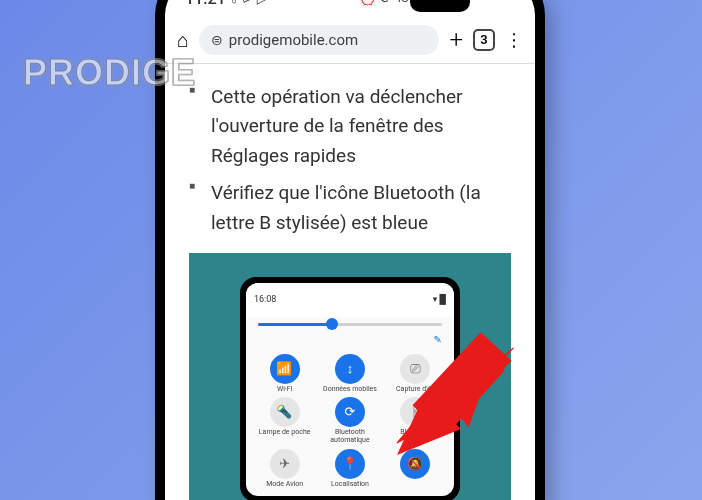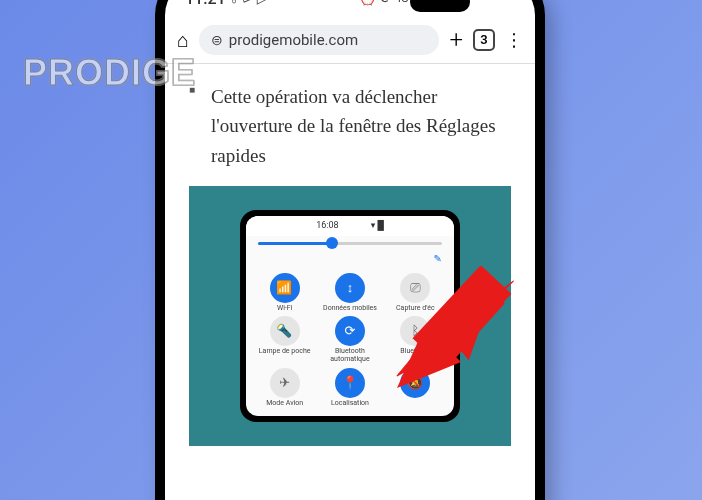--- a/index.html
+++ b/index.html
@@ -117,21 +117,21 @@
     font-size: 13px;
     font-weight: 600;
   }
   
   .content {
     padding: 18px 24px;
     font-size: 19px;
     line-height: 1.55;
     color: #333;
   }
-  .content ul { list-style: none; font-family: Liberation Serif, serif; }
+  .content ul { list-style: none; }
   .content li { position: relative; padding-left: 22px; margin-bottom: 8px; }
   .content li::before {
     content: "■";
     position: absolute;
     left: 0;
     top: 0;
     font-size: 10px;
     color: #555;
   }
   
@@ -151,22 +151,22 @@
   }
   .inner-screen {
     background: #fafafa;
     border-radius: 12px;
     overflow: hidden;
     font-size: 9px;
     color: #555;
   }
   .inner-status {
     display: flex;
-    justify-content: center;
-    padding: 3px 8px;
+    justify-content: space-between;
+    padding: 10px 8px;
     font-size: 9px;
     background: #fff;
     color: #333;
     gap: 32px;
   }
   .inner-header {
     display: flex;
     justify-content: space-between;
     align-items: center;
     padding: 6px 10px;
@@ -270,20 +270,21 @@
       <span style="font-size:24px;font-weight:300;">+</span>
       <div class="tab-count">
         <span>3</span>
       </div>
       <span style="font-size:18px;">⋮</span>
     </div>
 
     <div class="content">
       <ul>
         <li>Cette opération va déclencher l'ouverture de la fenêtre des Réglages rapides</li>
+        <li>Vérifiez que l'icône Bluetooth (la lettre B stylisée) est bleue</li>
       </ul>
 
       <div class="embedded">
         <div class="inner-phone">
           <div class="inner-screen">
             <div class="inner-status">
               <span>16:08</span>
               <span>▾ █</span>
             </div>
             <div class="slider-row">

